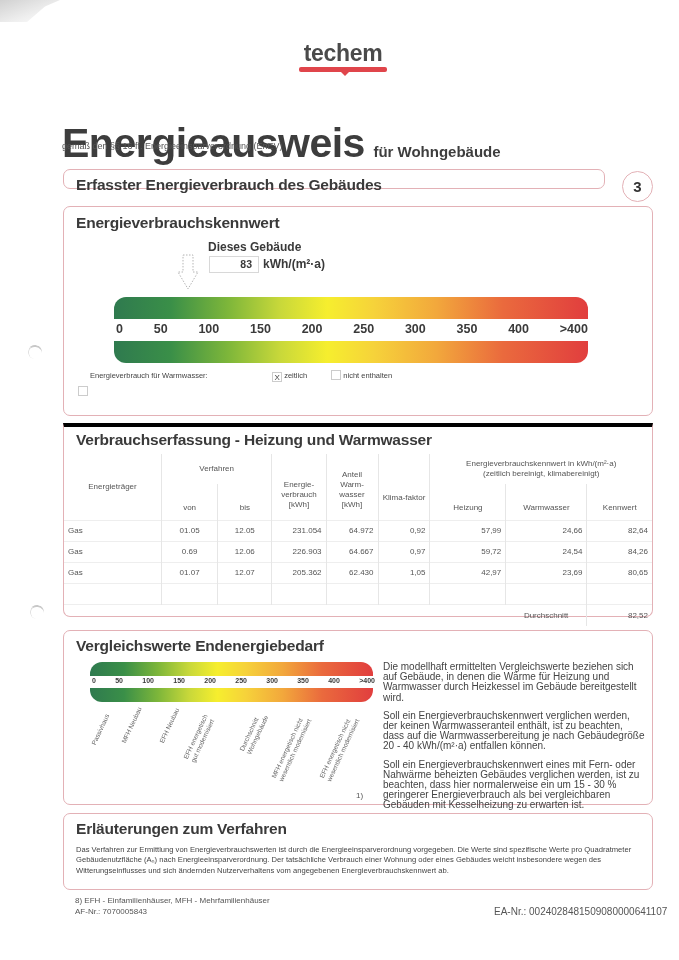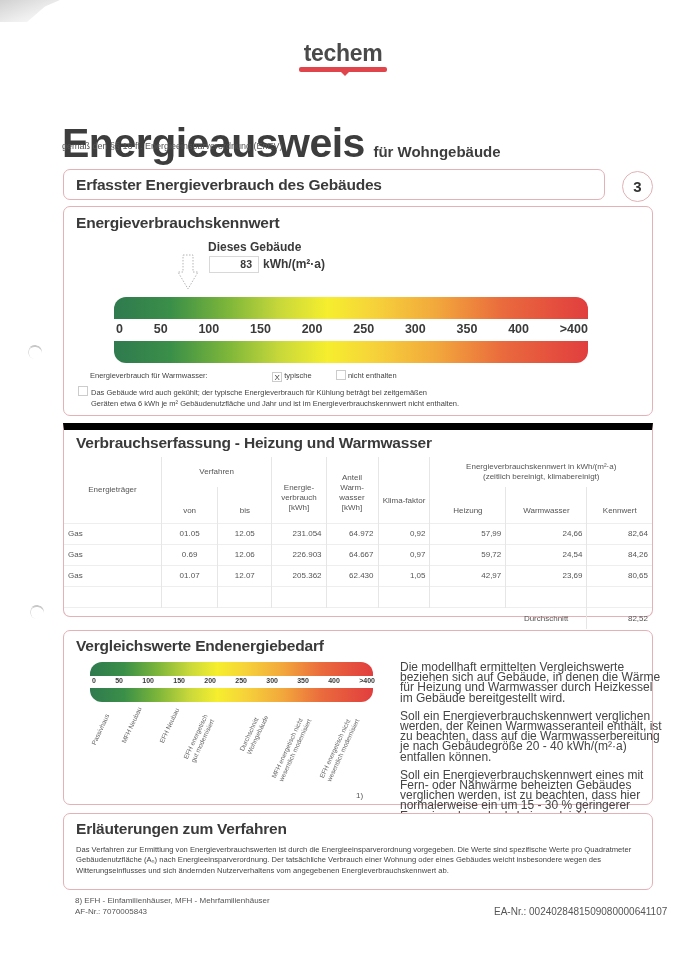--- a/index.html
+++ b/index.html
@@ -18,21 +18,21 @@
   .logo-bar::after { content: ""; position: absolute; left: 41px; top: 4px; border-left: 5px solid transparent; border-right: 5px solid transparent; border-top: 5px solid #e0454b; }
 
   .title-row { position: absolute; left: 62px; top: 92px; white-space: nowrap; margin-top: 28px; }
   .title-main { font-weight: bold; font-size: 41px; color: #3d3d3d; letter-spacing: -0.5px; }
   .title-sub { font-weight: bold; font-size: 15px; color: #3d3d3d; margin-left: 4px; }
   .subtitle { position: absolute; left: 62px; top: 141px; font-size: 9px; color: #555; }
 
   .box { position: absolute; border: 1px solid #e3b1b6; border-radius: 7px; background: #fff; }
   .box-title { font-weight: bold; font-size: 15.5px; color: #3a3a3a; letter-spacing: -0.2px; }
 
-  .hdr-box { left: 63px; top: 169px; width: 542px; height: 31px; padding: 6px 12px; }
+  .hdr-box { left: 63px; top: 169px; width: 542px; height: 20px; padding: 6px 12px; }
   .page-num { position: absolute; left: 622px; top: 171px; width: 31px; height: 31px; border: 1px solid #e3b1b6; border-radius: 50%;
     font-weight: bold; font-size: 15px; text-align: center; line-height: 29px; color: #333; }
 
   .sec1 { left: 63px; top: 206px; width: 590px; height: 210px; }
   .sec1 .box-title { position: absolute; left: 12px; top: 7px; }
   .dieses-label { position: absolute; left: 144px; top: 33px; font-weight: bold; font-size: 12px; color: #3a3a3a; }
   .val-box { position: absolute; left: 145px; top: 49px; width: 50px; height: 17px; border: 1px solid #d8d8d8; font-weight: bold; font-size: 10.5px; text-align: right; padding-right: 6px; line-height: 15px; }
   .val-unit { position: absolute; left: 199px; top: 50px; font-weight: bold; font-size: 12px; color: #3a3a3a; }
   .arrow-icon { position: absolute; left: 113px; top: 47px; width: 22px; height: 36px; }
 
@@ -44,40 +44,40 @@
   .ticks { position: absolute; display: flex; justify-content: space-between; font-weight: bold; color: #3a3a3a; }
   .sec1 .ticks { left: 52px; top: 115px; width: 472px; font-size: 12.5px; }
 
   .ww-row { position: absolute; left: 26px; top: 163px; font-size: 7.5px; color: #444; white-space: nowrap; }
   .chk { display: inline-block; width: 10px; height: 10px; border: 1px solid #ccc; vertical-align: -2px; font-size: 8px; text-align: center; line-height: 9px; }
   .ww-row .lbl-ww { display: inline-block; width: 180px; }
   .ww-row .opt { margin-right: 22px; }
   .cool-chk { position: absolute; left: 14px; top: 179px; }
   .cool-text { position: absolute; left: 27px; top: 180px; font-size: 7.5px; color: #444; line-height: 11px; }
 
-  .sec2 { left: 63px; top: 423px; width: 590px; height: 194px; border-radius: 0 0 7px 7px; border-top: 7px solid #000000; }
+  .sec2 { left: 63px; top: 423px; width: 590px; height: 194px; border-radius: 0 0 7px 7px; border-top: 4px solid #000000; }
   .sec2 .box-title { position: absolute; left: 12px; top: 4px; }
   table.vt { position: absolute; left: 0; top: 27px; width: 588px; border-collapse: collapse; font-size: 8px; color: #555; }
   table.vt td, table.vt th { border-right: 1px solid #e6e6e6; font-weight: normal; padding: 0 4px; }
   table.vt td:last-child, table.vt th:last-child { border-right: none; }
   table.vt thead th { text-align: center; vertical-align: middle; line-height: 10px; }
   table.vt tbody tr { height: 21px; border-top: 1px solid #eeeeee; }
   table.vt tbody td { text-align: right; }
   table.vt tbody td.c { text-align: center; }
   table.vt tbody td.l { text-align: left; }
   .avg-row td { height: 22px; }
 
   .sec3 { left: 63px; top: 630px; width: 590px; height: 175px; }
   .sec3 .box-title { position: absolute; left: 12px; top: 6px; }
   .sec3 .bar-top { left: 26px; top: 31px; width: 283px; height: 14px; }
   .sec3 .bar-bot { left: 26px; top: 57px; width: 283px; height: 14px; }
   .sec3 .ticks { left: 28px; top: 46px; width: 283px; font-size: 7px; }
   .cat-lbl { position: absolute; font-size: 6.5px; color: #666; transform-origin: left top; transform: rotate(-65deg); white-space: nowrap; line-height: 8px; }
   .fn-mark { position: absolute; left: 292px; top: 160px; font-size: 8px; color: #555; }
-  .sec3-text { position: absolute; left: 336px; top: 31px; width: 262px; font-size: 12px; color: #444; line-height: 10.2px; }
+  .sec3-text { position: absolute; left: 319px; top: 31px; width: 262px; font-size: 10px; color: #444; line-height: 10.2px; }
   .sec3-text p { margin-bottom: 8px; }
 
   .sec4 { left: 63px; top: 813px; width: 590px; height: 77px; }
   .sec4 .box-title { position: absolute; left: 12px; top: 6px; }
   .sec4-text { position: absolute; left: 12px; top: 31px; width: 570px; font-size: 7.6px; color: #444; line-height: 10.3px; }
 
   .foot-left { position: absolute; left: 75px; top: 895px; font-size: 8px; color: #555; line-height: 11px; }
   .foot-right { position: absolute; left: 494px; top: 906px; font-size: 10px; color: #555; }
 </style>
 </head>
@@ -124,32 +124,28 @@
     <span>350</span>
     <span>400</span>
     <span>&gt;400</span>
   </div>
   <div class="scale-bar bar-bot"></div>
 
   <div class="ww-row">
     <span class="lbl-ww">Energieverbrauch für Warmwasser:</span>
     <span class="opt">
       <span class="chk">X</span>
-      <span>typische</span>
+      <span>zeitlich</span>
     </span>
     <span class="opt">
       <span class="chk"></span>
       <span>nicht enthalten</span>
     </span>
   </div>
   <span class="chk cool-chk"></span>
-  <div class="cool-text">
-    <div>Das Gebäude wird auch gekühlt; der typische Energieverbrauch für Kühlung beträgt bei zeitgemäßen</div>
-    <div>Geräten etwa 6 kWh je m² Gebäudenutzfläche und Jahr und ist im Energieverbrauchskennwert nicht enthalten.</div>
-  </div>
 </div>
 
 <div class="box sec2">
   <div class="box-title">Verbrauchserfassung - Heizung und Warmwasser</div>
   <table class="vt">
     <colgroup>
       <col style="width:90px">
         <col style="width:52px">
         <col style="width:50px">
         <col style="width:50px">

